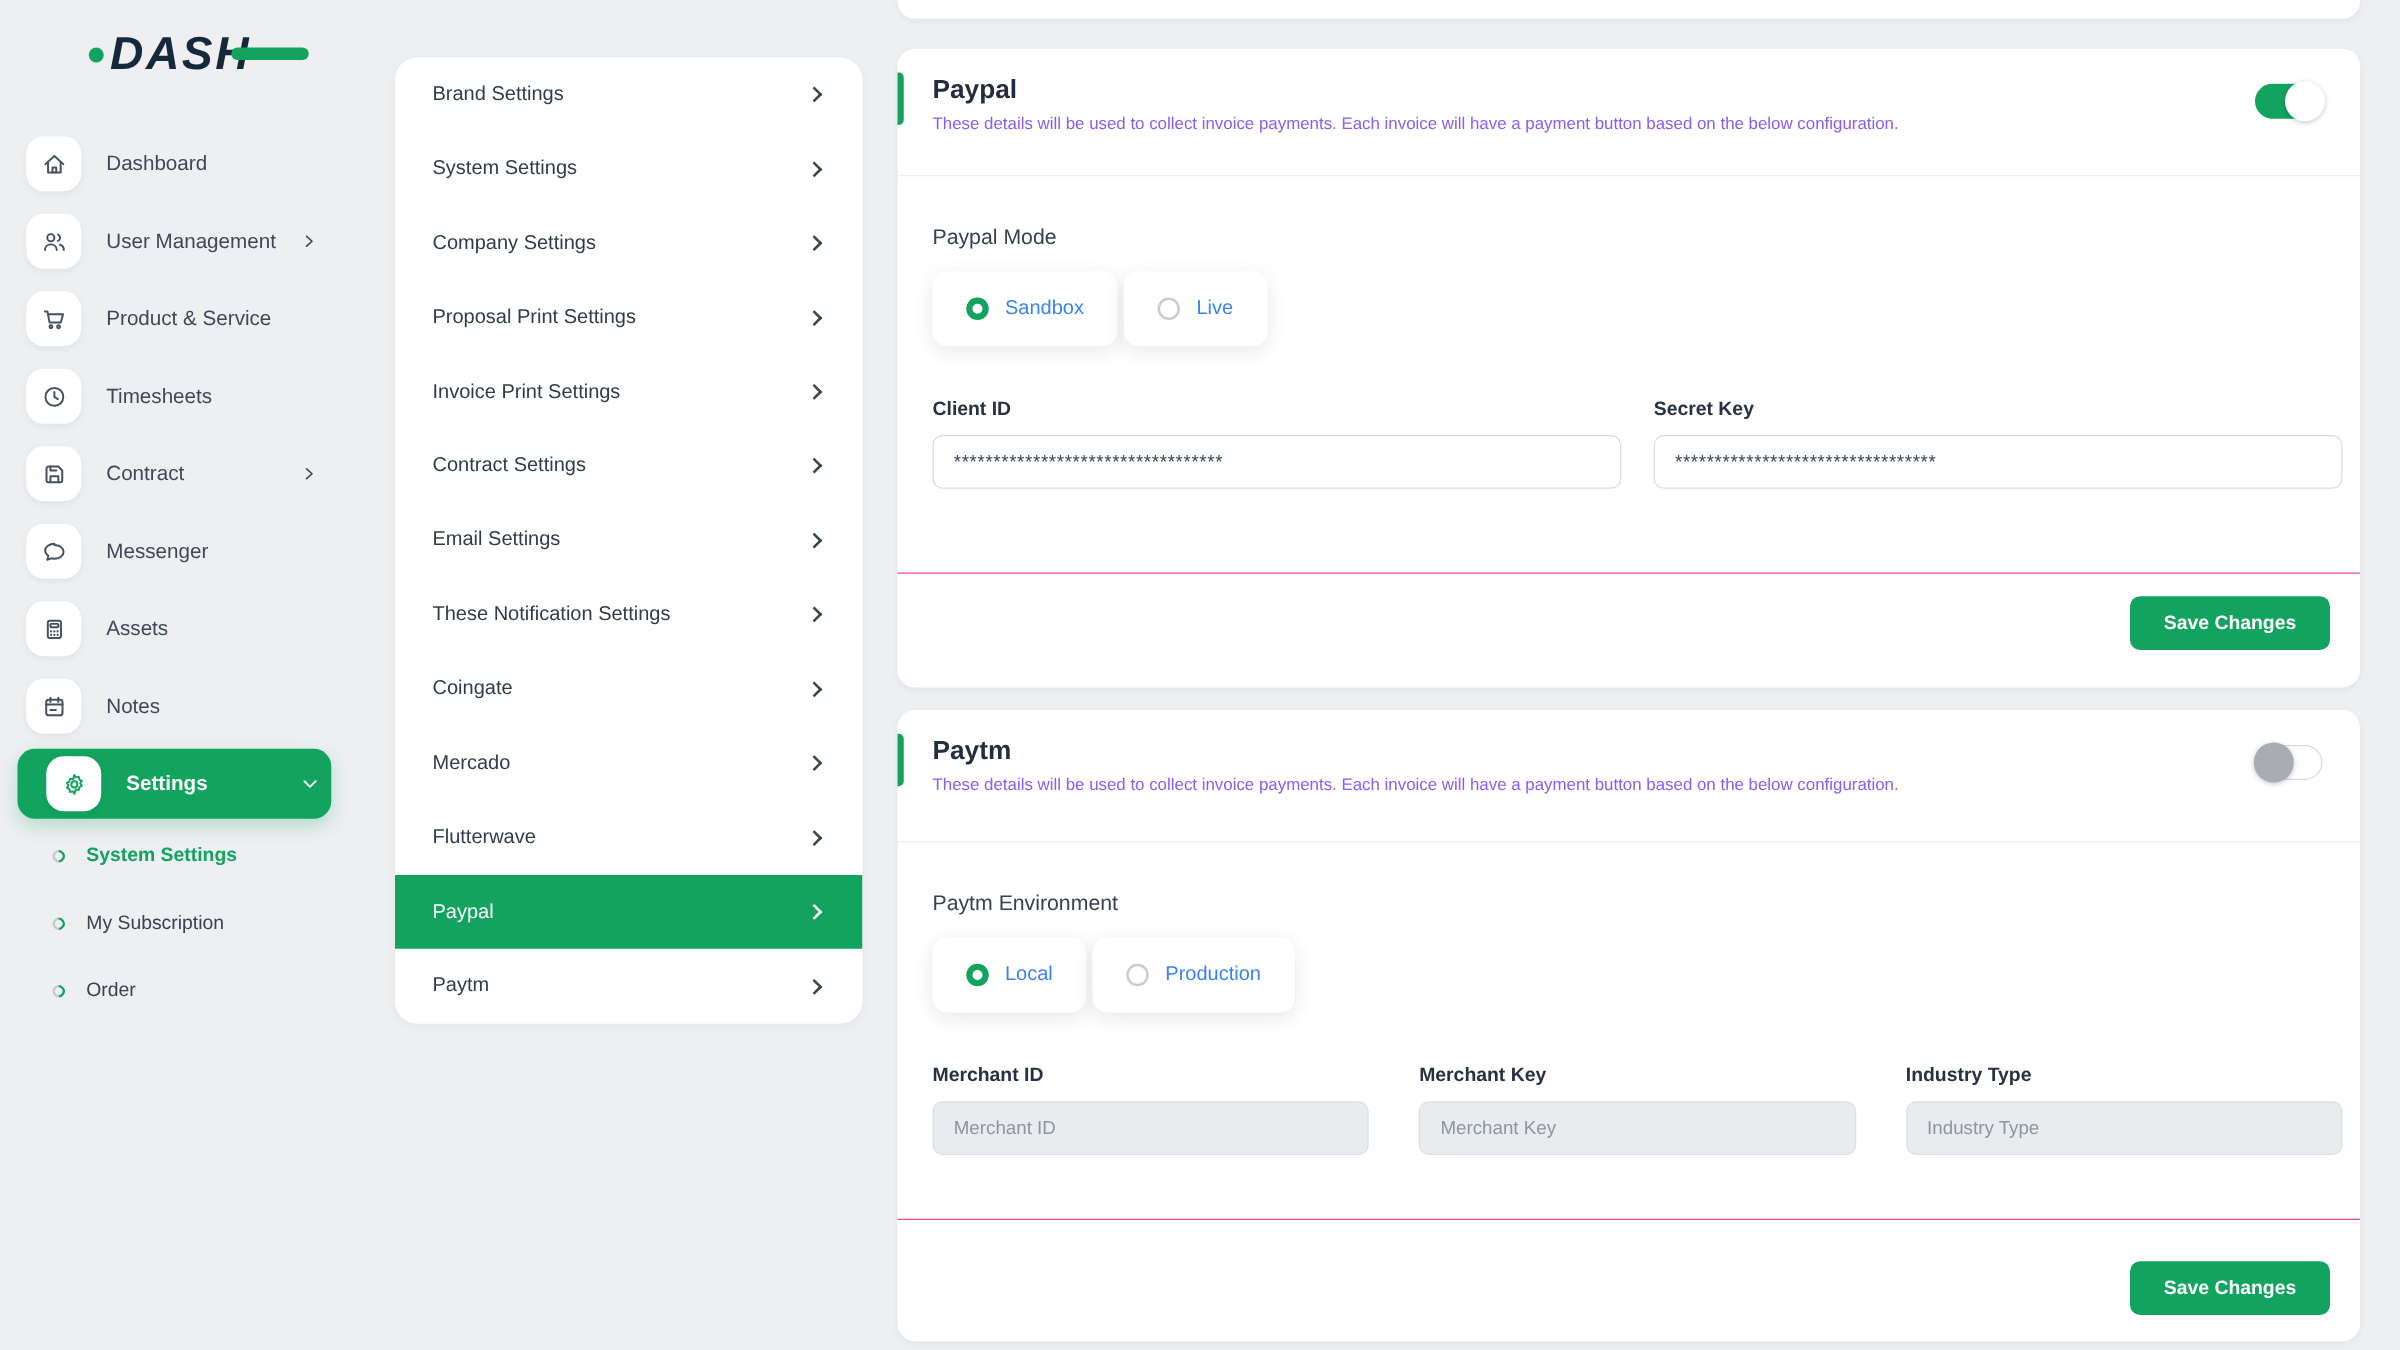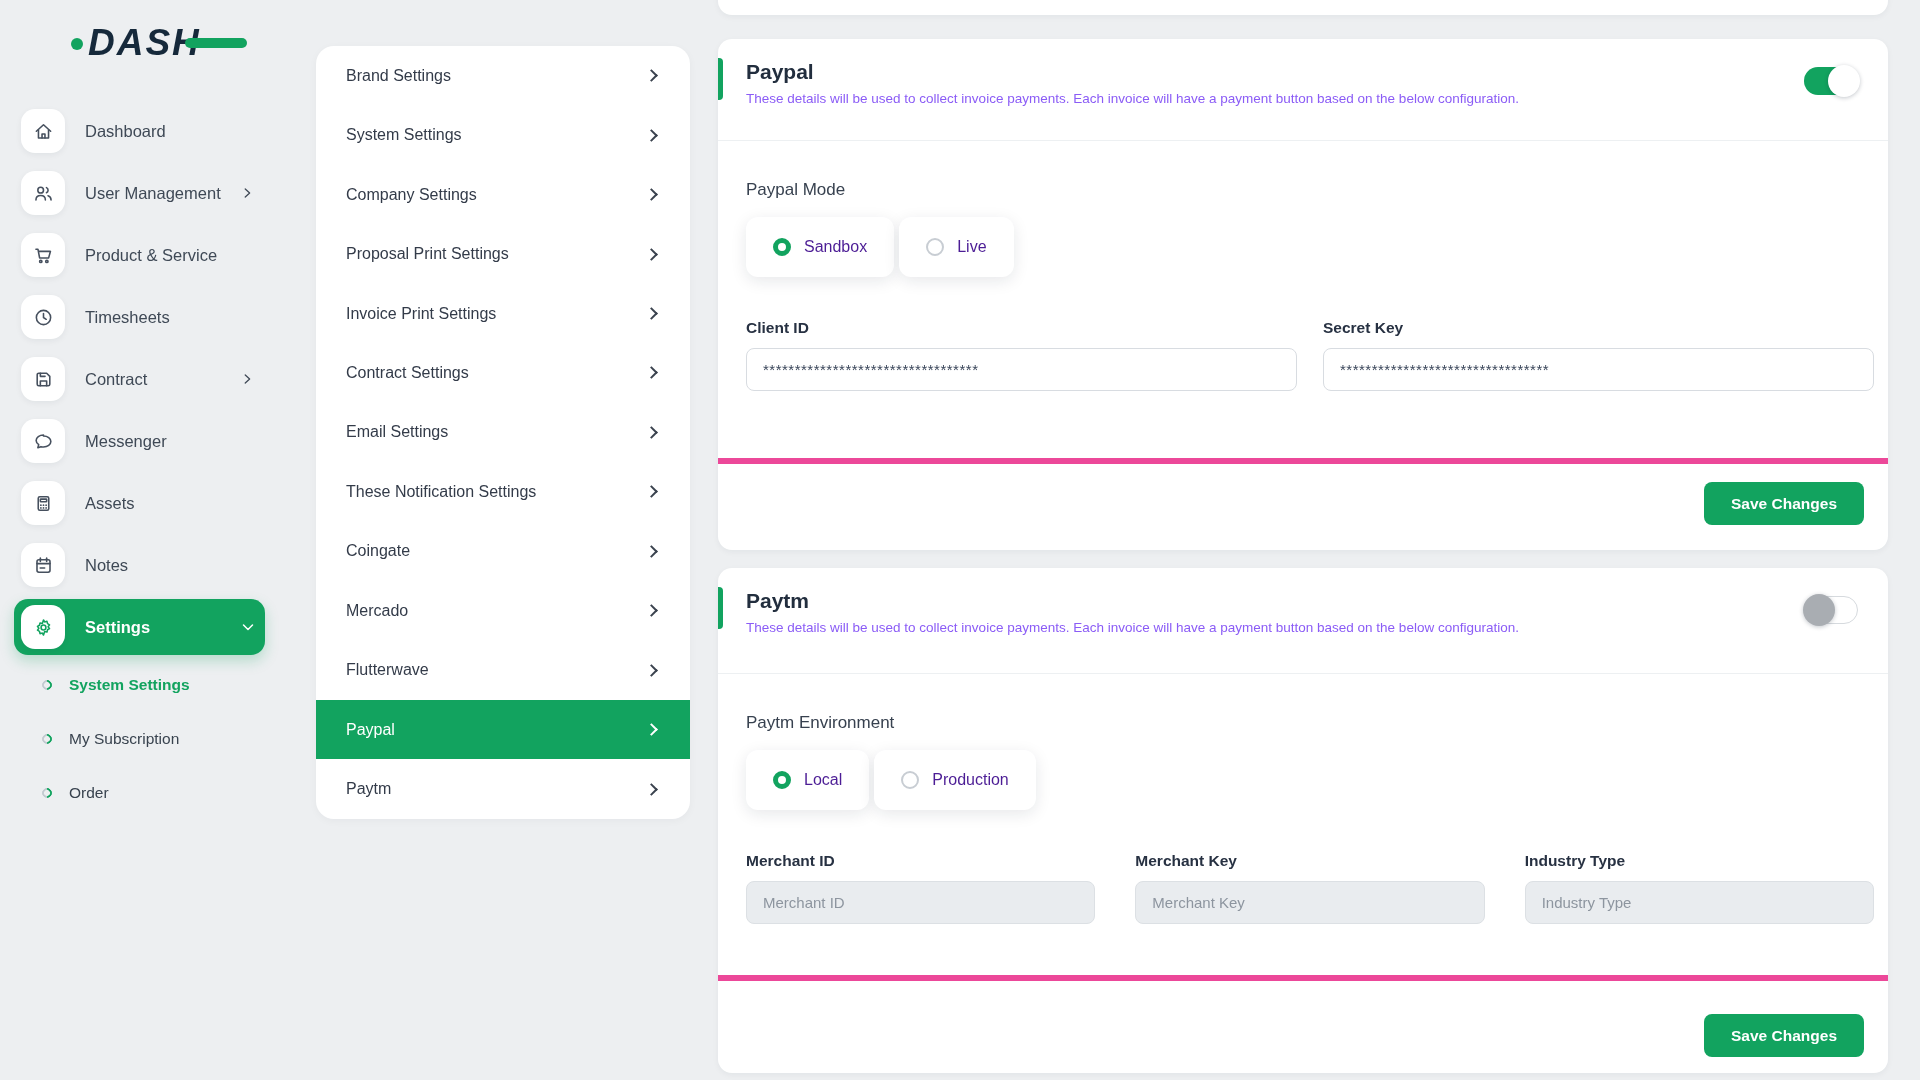--- a/index.html
+++ b/index.html
@@ -11,21 +11,21 @@
   .sidebar { position:absolute; left:0; top:0; width:316px; height:1080px; }
   .logo { position:absolute; left:88px; top:22px; display:inline-block; font-style:italic; font-weight:800; font-size:37px; letter-spacing:2px; color:#16293b; }
   .logo-dot { position:absolute; left:-17px; top:16px; width:12px; height:12px; border-radius:50%; background:var(--green); }
   .logo-bar { position:absolute; right:-46px; top:16px; width:62px; height:10px; border-radius:6px; background:var(--green); }
   .nav { position:absolute; top:100px; left:0; width:316px; }
   .nav-item { position:relative; display:flex; align-items:center; height:62px; padding-left:21px; cursor:pointer; }
   .icon-box { width:44px; height:44px; flex:0 0 44px; background:#fff; border-radius:14px; display:flex; align-items:center; justify-content:center; box-shadow:0 2px 6px rgba(20,30,50,.06); color:#46505e; }
   .icon-box svg { width:21px; height:21px; }
   .nav-label { margin-left:20px; font-size:16.5px; color:#3f4956;text-align:right; }
   .chev { position:absolute; left:240px; top:50%; transform:translateY(-50%); display:flex; color:#3f4956; }
-  .nav-item.active { height:56px; margin:3px 51px 3px 14px; padding-left:7px; background:var(--green); border-radius:14px; box-shadow:0 6px 14px rgba(18,163,95,.25); }
+  .nav-item.active { height:56px; margin:3px 51px 3px 14px; padding-left:23px; background:var(--green); border-radius:14px; box-shadow:0 6px 14px rgba(18,163,95,.25); }
   .nav-item.active .nav-label { color:#fff; font-weight:700; }
   .nav-item.active .icon-box { color:var(--green); }
   .nav-item.active .chev { left:226px; color:#fff; }
   .sub-item { display:flex; align-items:center; height:54px; padding-left:42px; cursor:pointer; }
   .bullet { width:10px; height:10px; border-radius:50%; border:2px solid #c2cad0; border-bottom-color:var(--green); border-right-color:var(--green); transform:rotate(-45deg); }
   .sub-label { margin-left:17px; font-size:15.5px; color:#39434f; }
   .sub-item.active .sub-label { color:var(--green); font-weight:700; }
 
   
   .panel { position:absolute; left:316px; top:46px; width:374px; height:773px; background:#fff; border-radius:18px; overflow:hidden; box-shadow:0 2px 8px rgba(20,30,50,.04); }
@@ -42,32 +42,32 @@
   .accent { position:absolute; left:0; top:19px; width:5px; height:42px; background:var(--green); border-radius:0 4px 4px 0; }
   .card-header { padding:21px 30px 0 28px; }
   .card-title { font-size:21px; font-weight:700; color:#222e3e; }
   .card-sub { margin-top:7px; font-size:13.5px; color:#8b5cf6; }
   .header-line { position:absolute; left:0; top:101px; width:100%; border-top:1px solid #edf0f2; }
   .card-paytm .header-line { top:105px; }
   .card-body { position:absolute; left:28px; right:14px; top:101px; padding-top:40px; }
   .card-paytm .card-body { top:105px; }
   .section-label { font-size:17px; color:#37414f; }
   .radio-row { display:flex; gap:5px; margin-top:17px; }
-  .radio-card { display:inline-flex; align-items:center; gap:13px; height:60px; padding:0 27px; background:#fff; border-radius:12px; box-shadow:0 4px 16px rgba(20,30,50,.10); cursor:pointer; font-size:16px; color:#4c1d95; }
+  .radio-card { display:inline-flex; align-items:center; gap:13px; height:60px; padding:0 27px; background:#fff; border-radius:12px; box-shadow:0 4px 16px rgba(20,30,50,.10); cursor:pointer; font-size:16px; color:#3b82f6; }
   .radio { width:18px; height:18px; border-radius:50%; border:2px solid #c8cdd3; background:#fff; flex:0 0 18px; }
   .radio.sel { border:5.5px solid var(--green); }
   .fields-row { display:flex; gap:26px; margin-top:42px; }
   .fields-row.three { gap:40px; }
   .field { width:551px; }
   .fields-row.three .field { width:357px; }
   .field-label { font-size:15.5px; font-weight:700; color:#273142; }
   .text-input { margin-top:11px; width:100%; height:43px; border:1px solid #d8dce1; border-radius:8px; background:#fff; padding:0 16px; font-family:"Liberation Sans",sans-serif; font-size:15px; color:#3a465a; letter-spacing:.5px; outline:none; }
   .text-input.disabled { background:#e9ecef; border-color:#dce0e4; }
   .text-input::placeholder { color:#8d959f; letter-spacing:0; }
-  .card-footer { position:absolute; left:0; right:0; bottom:0; border-top:6px solid #ec4899; }
+  .card-footer { position:absolute; left:0; right:0; bottom:0; border-top:1px solid #ec4899; }
   .card-paypal .card-footer { height:92px; }
   .card-paytm .card-footer { height:98px; }
   .save-btn { position:absolute; right:24px; top:18px; height:43px; padding:0 27px; background:var(--green); color:#fff; border:none; border-radius:8px; font-family:"Liberation Sans",sans-serif; font-size:15.5px; font-weight:600; cursor:pointer; }
   .card-paytm .save-btn { top:33px; }
 
   
   .toggle { position:absolute; right:30px; top:28px; width:54px; height:28px; border-radius:14px; cursor:pointer; }
   .toggle .knob { position:absolute; top:-2px; width:32px; height:32px; border-radius:50%; background:#fff; box-shadow:0 1px 4px rgba(20,30,50,.25); }
   .toggle.on { background:var(--green); }
   .toggle.on .knob { right:-2px; }

